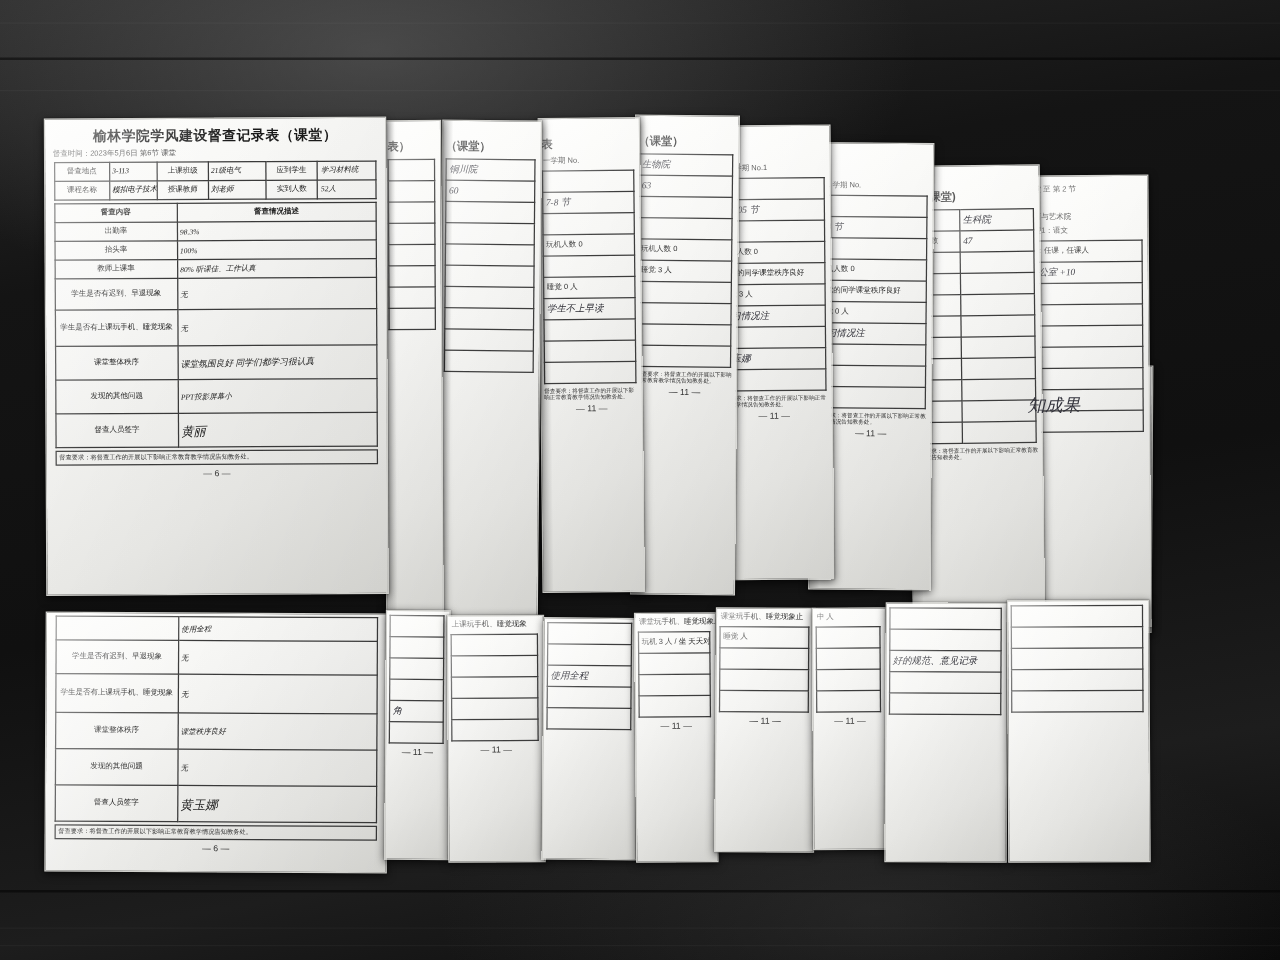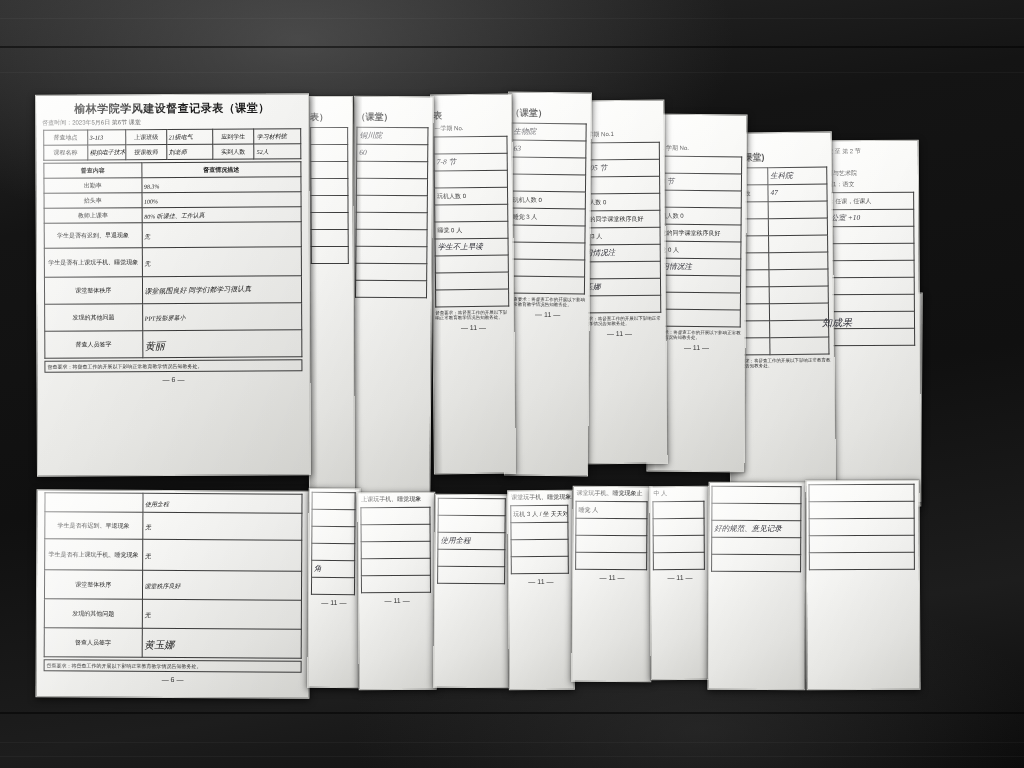--- a/index.html
+++ b/index.html
@@ -145,21 +145,21 @@
   .stub-foot {
     font-size: 4.5px;
     color: #333;
     margin: 2px;
     line-height: 1.15;
   }
   .corner-note {
     position: absolute;
     font-family: Liberation Serif, serif;
     font-style: italic;
-    font-size: 10px;
+    font-size: 14px;
     color: #33333c;
   }
 </style>
 </head>
 <body>
 
 <div id="scene">
 
   <div class="grain" style="top:18px;"></div>
   <div class="grain dark" style="top:46px;"></div>

